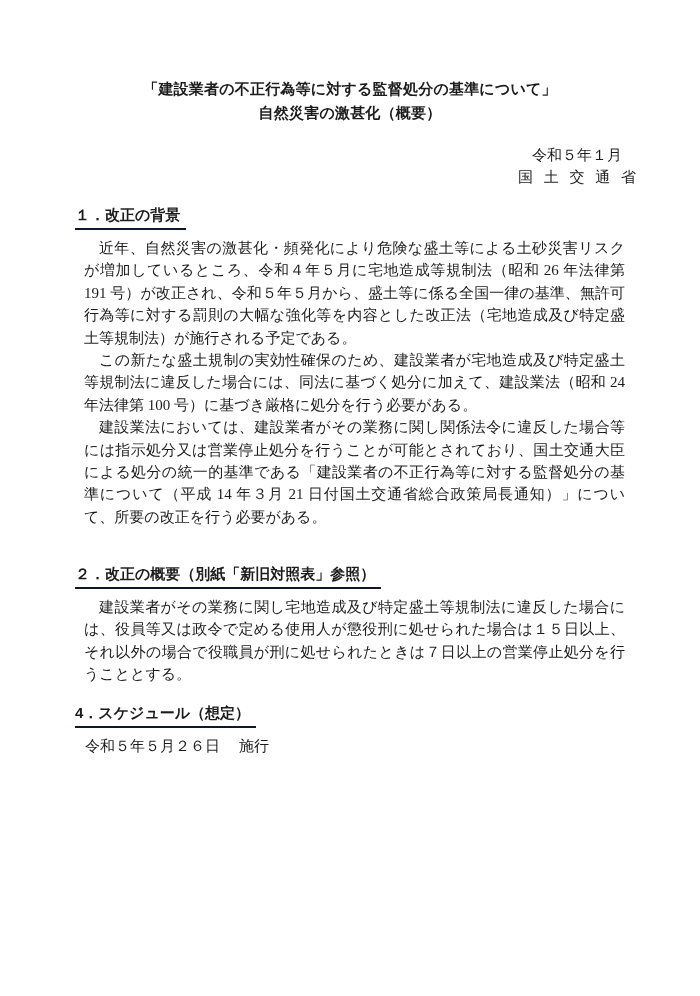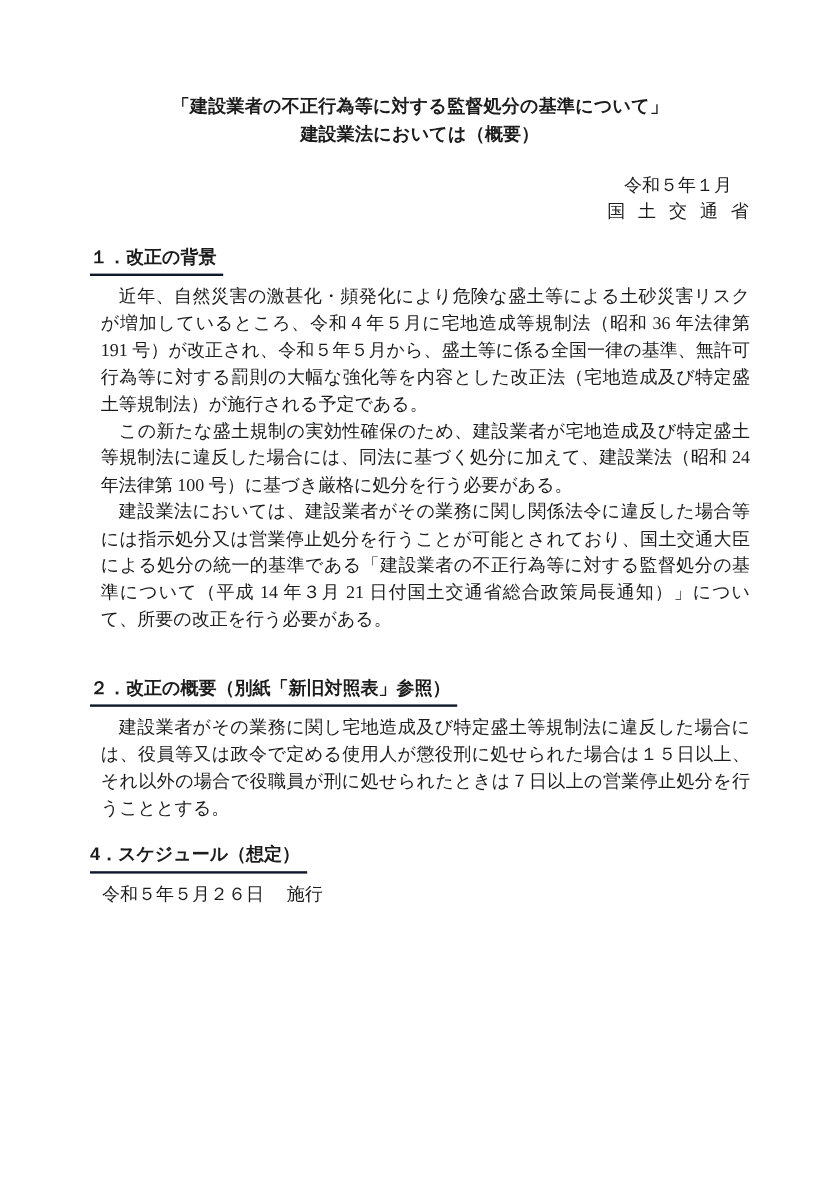--- a/index.html
+++ b/index.html
@@ -27,21 +27,21 @@
     font-weight: 700;
     font-size: 15px;
     line-height: 24px;
     letter-spacing: 0.2px;
   }
 
   
   .issuer-block {
     position: absolute;
     top: 144px;
-    right: 76px;
+    right: 64px;
     width: 118px;
     font-family: "Liberation Sans", "DejaVu Sans", sans-serif;
     font-weight: 500;
     font-size: 15px;
     line-height: 22px;
   }
   .issuer-date {
     text-align: center;
   }
   .issuer-org {
@@ -94,34 +94,34 @@
   .schedule-row { white-space: nowrap; }
   .schedule-event { margin-left: 19px; }
 </style>
 </head>
 <body>
 
 <div class="page">
 
   <div class="title-block">
     <div>「建設業者の不正行為等に対する監督処分の基準について」</div>
-    <div>建設業法においては（概要）</div>
+    <div>自然災害の激甚化（概要）</div>
   </div>
 
   <div class="issuer-block">
     <div class="issuer-date">令和５年１月</div>
     <div class="issuer-org">国土交通省</div>
   </div>
 
   <div class="section section-1">
     <div class="section-heading">
       <span class="underline">１．改正の背景</span>
     </div>
     <div class="body-text">
-      <p>近年、自然災害の激甚化・頻発化により危険な盛土等による土砂災害リスクが増加しているところ、令和４年５月に宅地造成等規制法（昭和 36 年法律第 191 号）が改正され、令和５年５月から、盛土等に係る全国一律の基準、無許可行為等に対する罰則の大幅な強化等を内容とした改正法（宅地造成及び特定盛土等規制法）が施行される予定である。</p>
+      <p>近年、自然災害の激甚化・頻発化により危険な盛土等による土砂災害リスクが増加しているところ、令和４年５月に宅地造成等規制法（昭和 26 年法律第 191 号）が改正され、令和５年５月から、盛土等に係る全国一律の基準、無許可行為等に対する罰則の大幅な強化等を内容とした改正法（宅地造成及び特定盛土等規制法）が施行される予定である。</p>
       <p>この新たな盛土規制の実効性確保のため、建設業者が宅地造成及び特定盛土等規制法に違反した場合には、同法に基づく処分に加えて、建設業法（昭和 24 年法律第 100 号）に基づき厳格に処分を行う必要がある。</p>
       <p>建設業法においては、建設業者がその業務に関し関係法令に違反した場合等には指示処分又は営業停止処分を行うことが可能とされており、国土交通大臣による処分の統一的基準である「建設業者の不正行為等に対する監督処分の基準について（平成 14 年３月 21 日付国土交通省総合政策局長通知）」について、所要の改正を行う必要がある。</p>
     </div>
   </div>
 
   <div class="section section-2">
     <div class="section-heading">
       <span class="underline">２．改正の概要（別紙「新旧対照表」参照）</span>
     </div>
     <div class="body-text">

